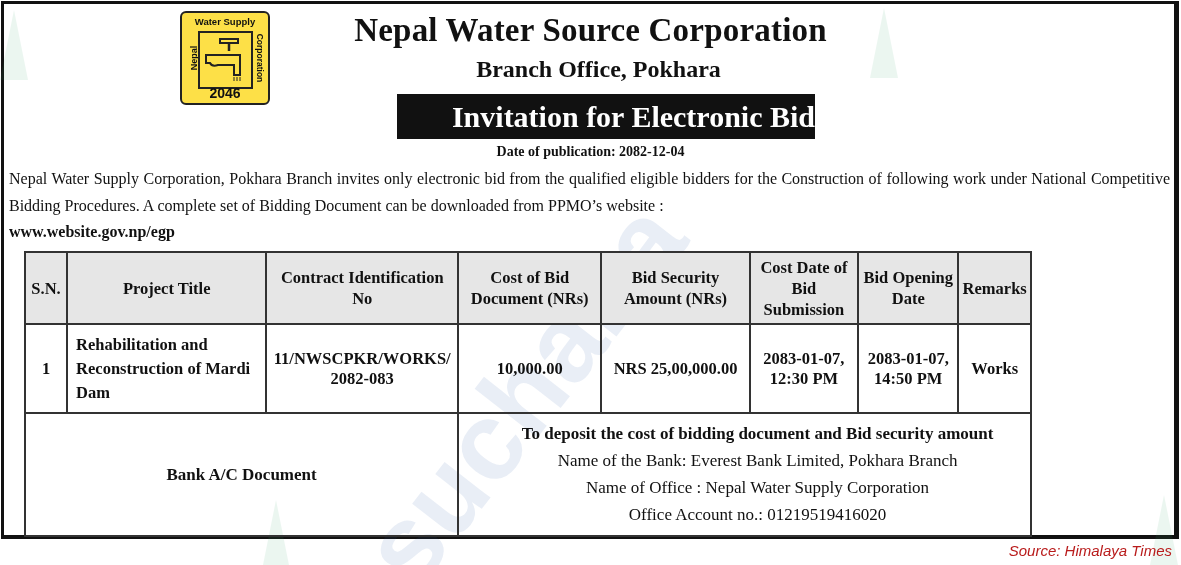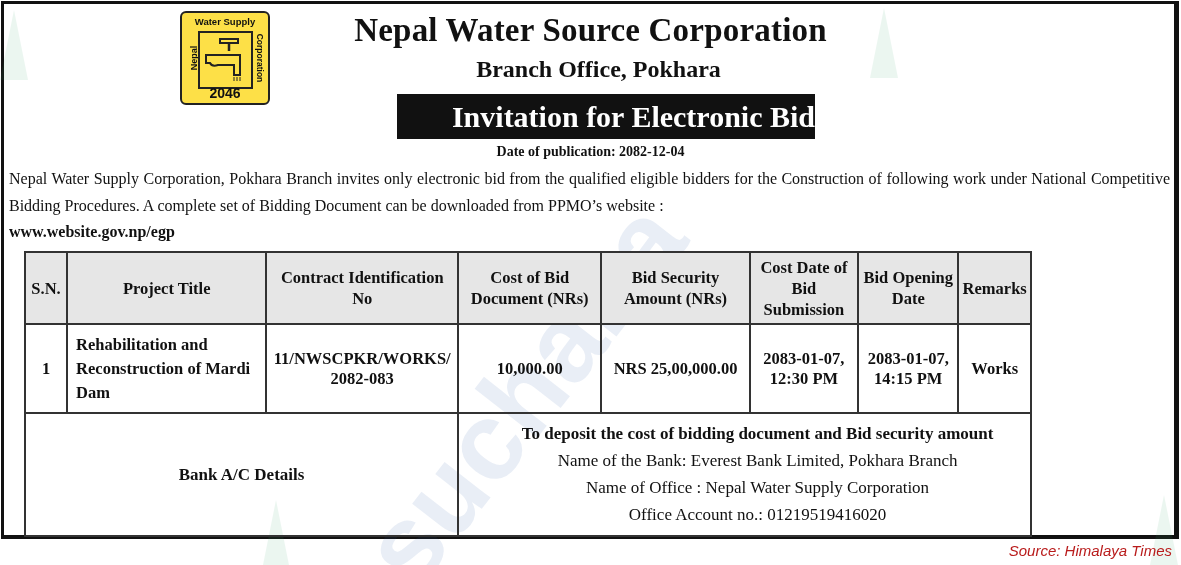--- a/index.html
+++ b/index.html
@@ -108,25 +108,25 @@
     </tr>
   </thead>
   <tbody>
     <tr class="row1">
       <td>1</td>
       <td class="proj">Rehabilitation and Reconstruction of Mardi Dam</td>
       <td>11/NWSCPKR/WORKS/ 2082-083</td>
       <td>10,000.00</td>
       <td>NRS 25,00,000.00</td>
       <td>2083-01-07, 12:30 PM</td>
-      <td>2083-01-07, 14:15 PM</td>
+      <td>2083-01-07, 14:50 PM</td>
       <td>Works</td>
     </tr>
     <tr class="bank">
-      <td colspan="3" class="bank-left">Bank A/C Details</td>
+      <td colspan="3" class="bank-left">Bank A/C Document</td>
       <td colspan="5" class="bank-right">
         <div class="head">To deposit the cost of bidding document and Bid security amount</div>
         <div>Name of the Bank: Everest Bank Limited, Pokhara Branch</div>
         <div>Name of Office : Nepal Water Supply Corporation</div>
         <div>Office Account no.: 01219519416020</div>
       </td>
     </tr>
   </tbody>
 </table>
 

